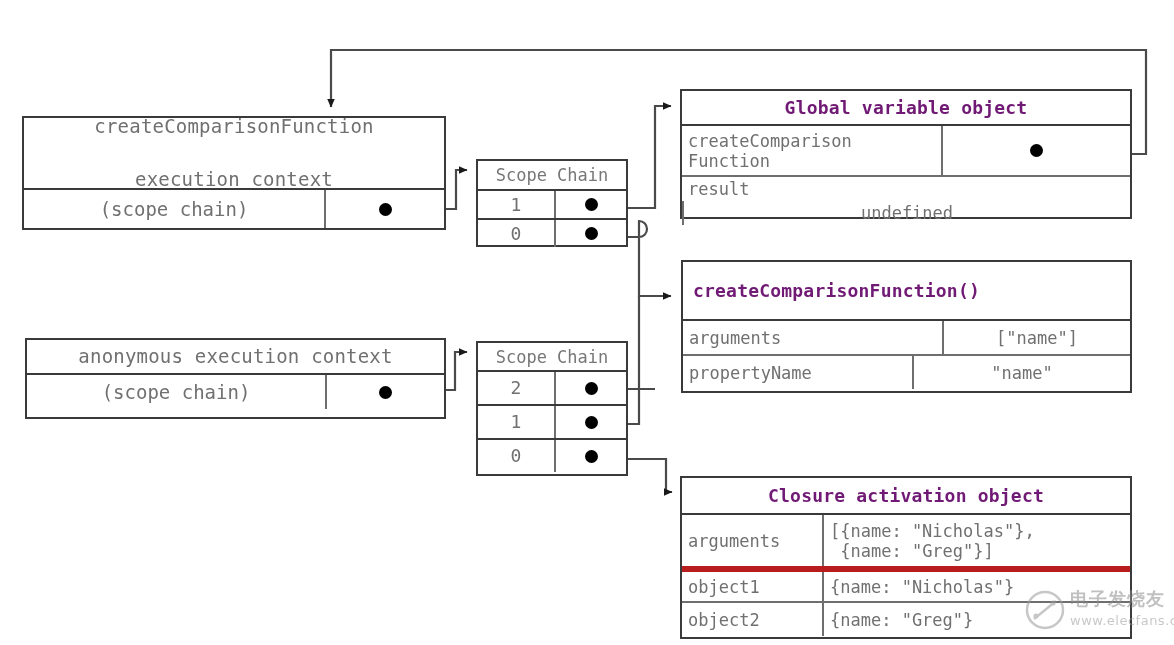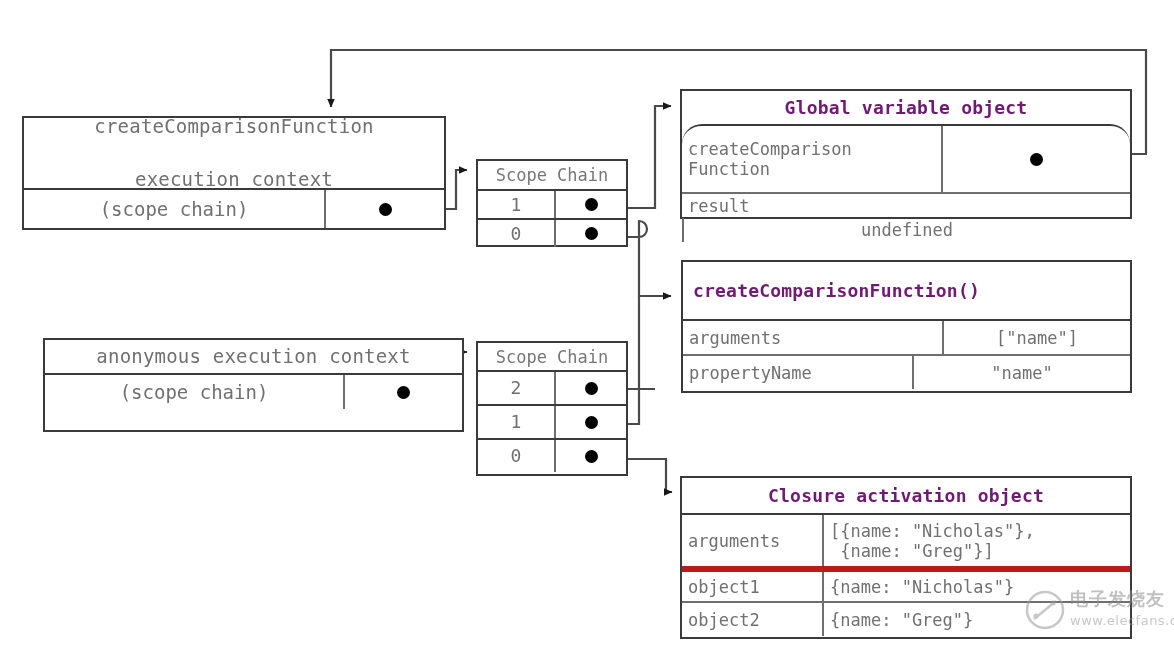--- a/index.html
+++ b/index.html
@@ -95,21 +95,21 @@
   .dot {
     width: 13px;
     height: 13px;
     border-radius: 50%;
     background: #000000;
     display: block;
   }
 
   
   #ctx-create  { left: 22px;  top: 116px; width: 424px; height: 114px; }
-  #ctx-anon    { left: 25px;  top: 338px; width: 421px; height: 94px; margin-left: 18px;  }
+  #ctx-anon    { left: 25px;  top: 338px; width: 421px; height: 81px;  }
   #sc-top      { left: 476px; top: 159px; width: 152px; height: 88px;  }
   #sc-bottom   { left: 476px; top: 341px; width: 152px; height: 135px; }
   #global-obj  { left: 680px; top: 89px;  width: 452px; height: 130px; }
   #cc-act-obj  { left: 681px; top: 260px; width: 451px; height: 133px; }
   #closure-obj { left: 680px; top: 476px; width: 452px; height: 163px; }
 
   
   #watermark {
     position: absolute;
     left: 1024px;
@@ -247,21 +247,21 @@
         <span class="cell center" style="font-size:18px;">0</span>
       </div>
       <div class="right-cell" style="flex:1;">
         <span class="dot"></span>
       </div>
     </div>
   </div>
 
   <div class="box" id="global-obj">
     <div class="title-row" style="height:33px;">Global variable object</div>
-    <div class="split divider-strong" style="height:68px;border-radius:20px;">
+    <div class="split divider-strong" style="height:51px;">
       <div class="left-cell" style="width:259px;">
         <span class="cell">createComparison
 Function</span>
       </div>
       <div class="right-cell" style="flex:1;">
         <span class="dot"></span>
       </div>
     </div>
     <div class="split" style="height:34px;border-top:2px solid #6e6e6e;flex-direction:column;">
       <div class="left-cell" style="width:259px;">

